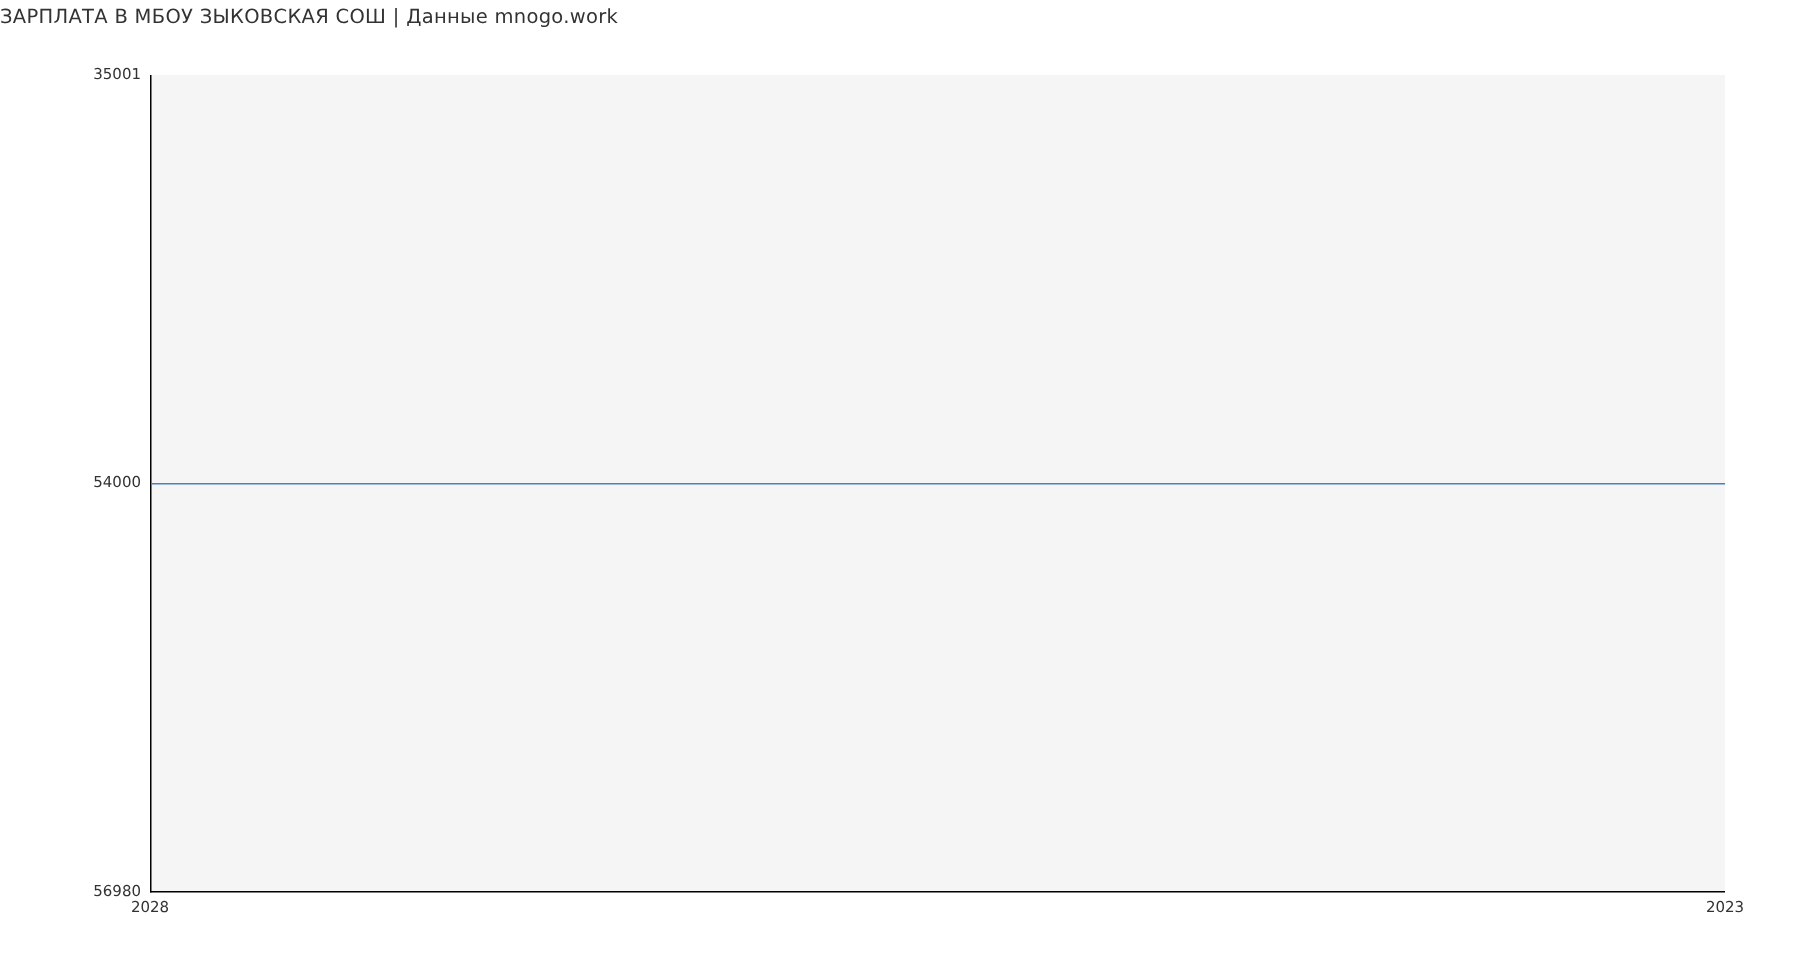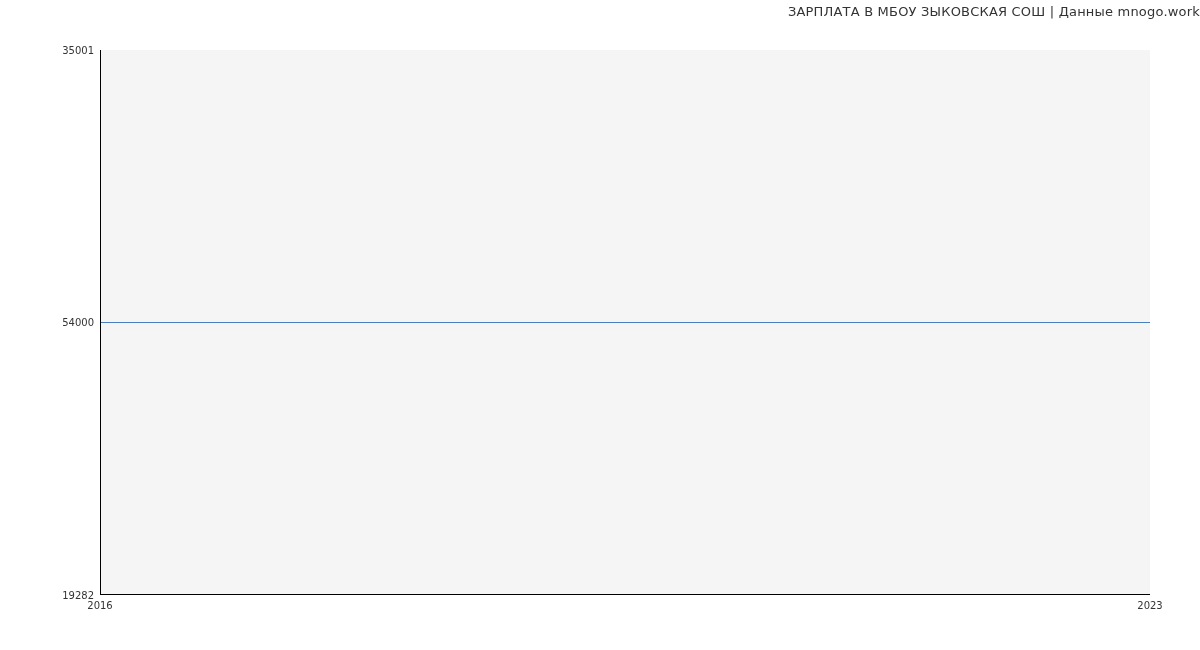--- a/index.html
+++ b/index.html
@@ -14,21 +14,21 @@
   .chart-wrap {
     position: relative;
     width: 1200px;
     height: 650px;
   }
   .title {
     position: absolute;
     top: 4px;
     left: 0;
     width: 1200px;
-    text-align: right;
+    text-align: left;
     font-size: 13px;
     color: #333333;
     letter-spacing: 0.2px;
   }
   .plot-area {
     position: absolute;
     left: 100px;
     top: 50px;
     width: 1050px;
     height: 545px;
@@ -64,23 +64,23 @@
 </style>
 </head>
 <body>
 
 <div class="chart-wrap">
 
   <div class="title">ЗАРПЛАТА В МБОУ ЗЫКОВСКАЯ СОШ | Данные mnogo.work</div>
 
   <div class="y-tick-label" style="top:50px">35001</div>
   <div class="y-tick-label" style="top:322px">54000</div>
-  <div class="y-tick-label" style="top:595px">19282</div>
+  <div class="y-tick-label" style="top:595px">56980</div>
 
-  <div class="x-tick-label" style="left:100px">2016</div>
+  <div class="x-tick-label" style="left:100px">2028</div>
   <div class="x-tick-label" style="left:1150px">2023</div>
 
   <div class="plot-area">
 
     <div class="series-line" style="top:272px"></div>
   </div>
 
 </div>
 
 </body></html>

